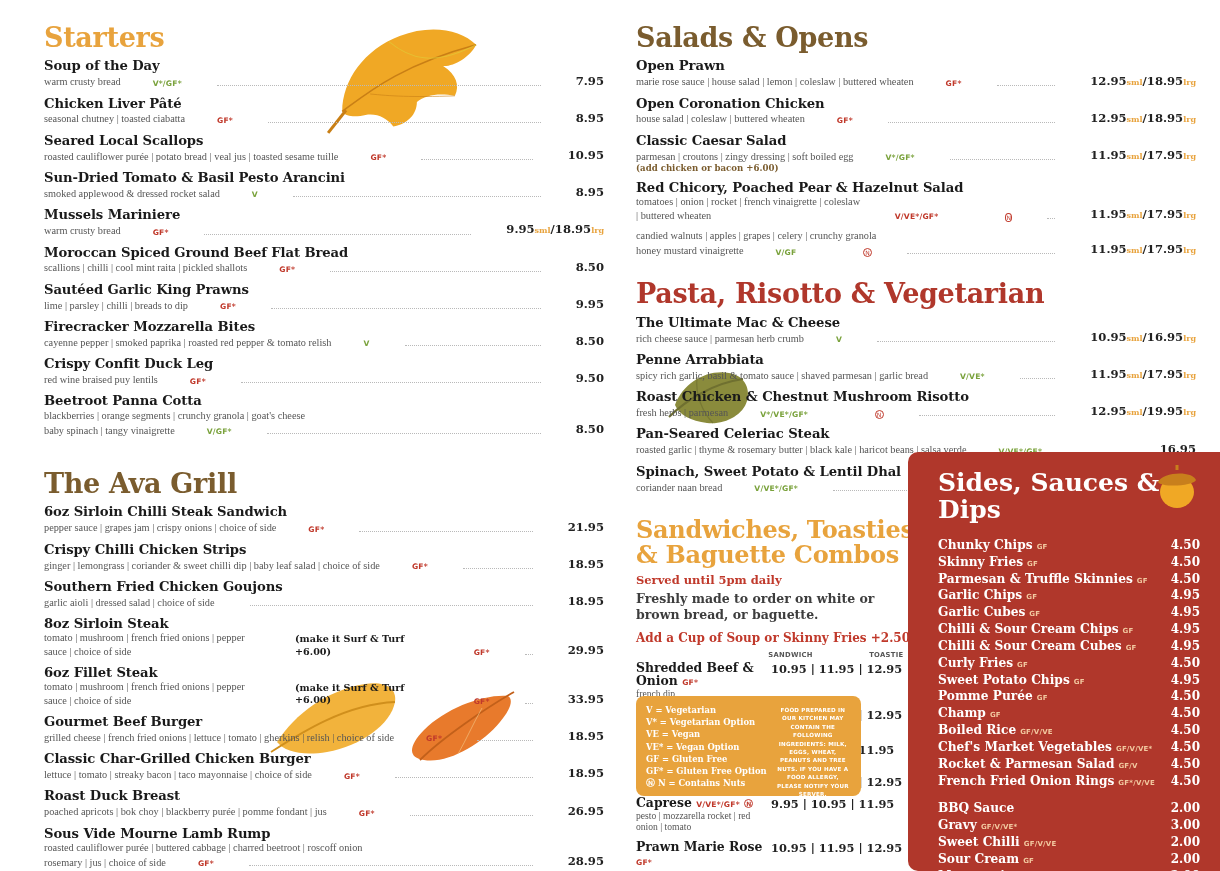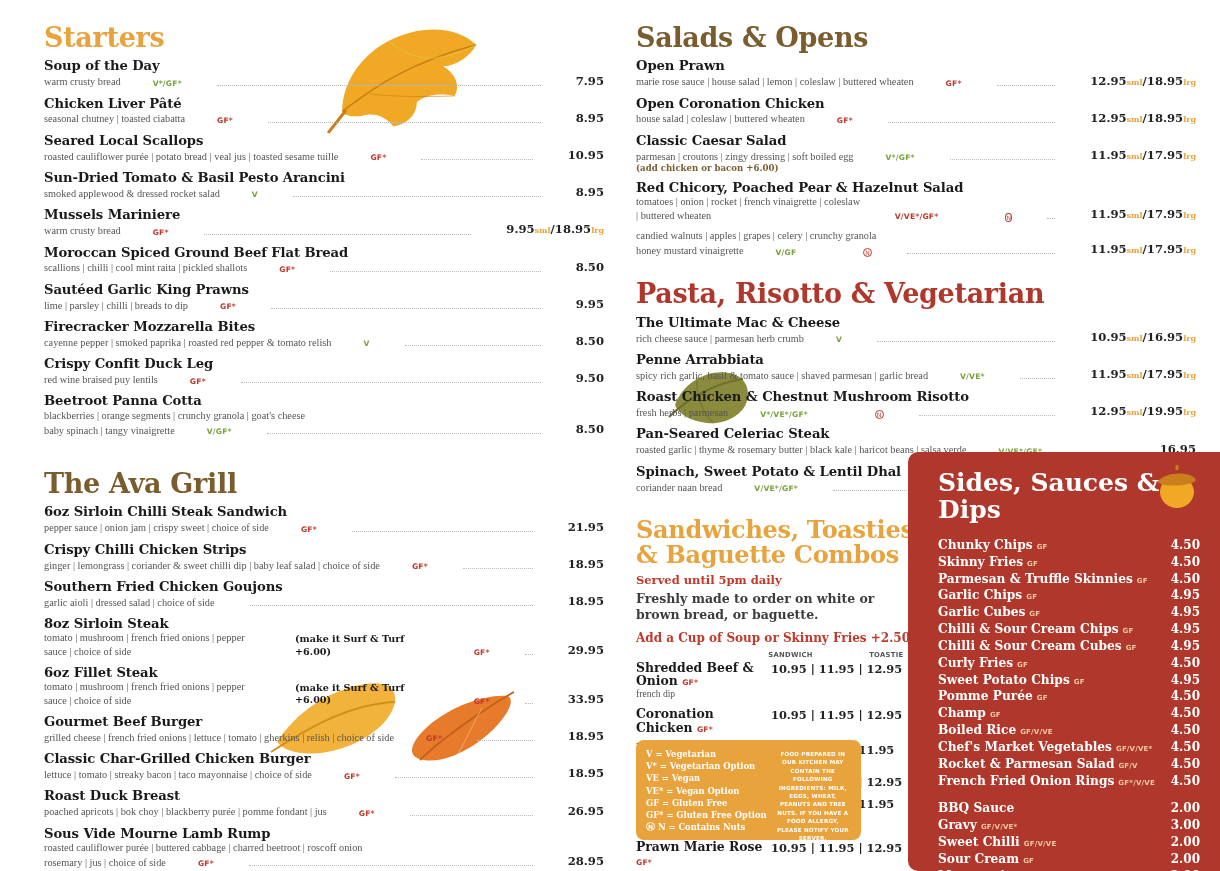--- a/index.html
+++ b/index.html
@@ -157,21 +157,21 @@
     white-space:nowrap;
     padding-top:1px;
   }
   .sw-heads { display:flex; margin-bottom:2px;gap:48px; }
   .sw-heads .sw-left { width:135px; }
   .sw-h { width:78px; text-align:center; }
 
   
   .keybox {
     position:absolute;
-    left:636px; top:740px;
+    left:636px; top:696px;
     width:225px; height:100px;
     background:#e8a33d;
     border-radius:8px;
     color:#fff;
     padding:8px 10px;
     display:flex;
     gap:8px;
   }
   .key-left {
     font-family:"DejaVu Serif", serif;
@@ -376,21 +376,21 @@
       </div>
     </div>
 
     <div class="gap-lg"></div>
     <h2 class="sec-head sec-brown">The Ava Grill</h2>
     <div>
 
       <div class="item">
         <div class="item-name">6oz Sirloin Chilli Steak Sandwich</div>
         <div class="desc-row">
-            <span class="desc">pepper sauce | onion jam | crispy sweet | choice of side </span>
+            <span class="desc">pepper sauce | grapes jam | crispy onions | choice of side </span>
             <span class="tag">GF*</span>
             <span class="dots"></span>
             <span class="price">21.95</span>
           </div>
       </div>
 
       <div class="item">
         <div class="item-name">Crispy Chilli Chicken Strips</div>
         <div class="desc-row">
             <span class="desc">ginger | lemongrass | coriander &amp; sweet chilli dip | baby leaf salad | choice of side </span>

